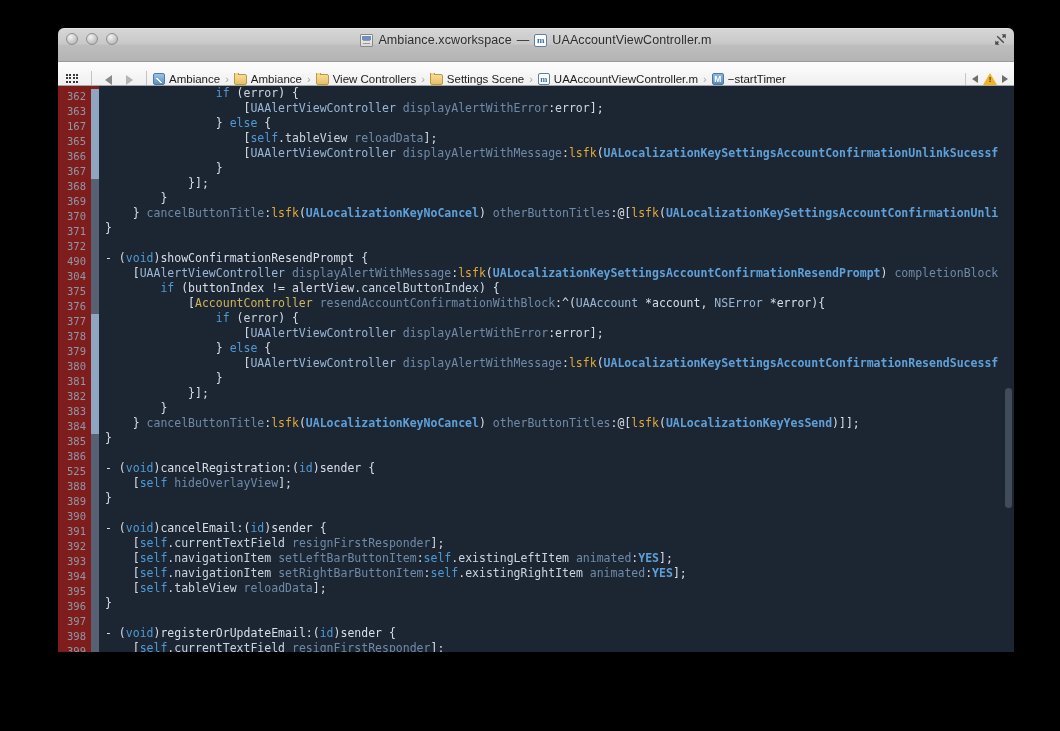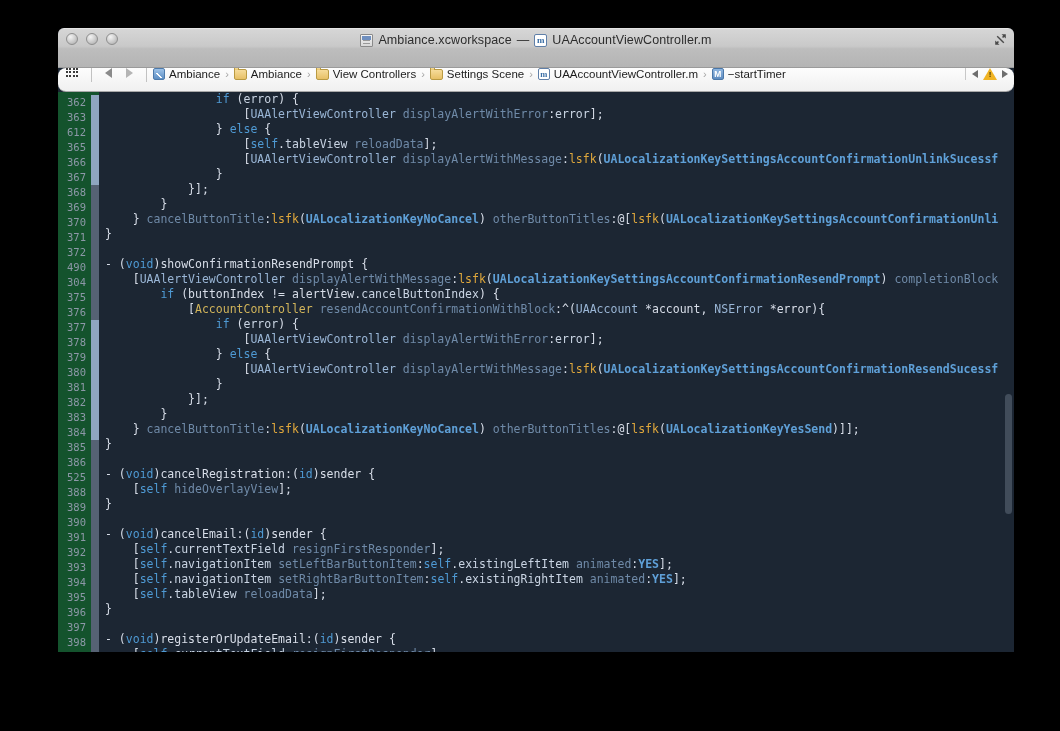--- a/index.html
+++ b/index.html
@@ -28,21 +28,21 @@
     height: 624px;
     border-radius: 6px 6px 0 0;
     overflow: hidden;
     box-shadow: 0 0 26px 6px rgba(0,0,0,0.85);
     background: #1c2633;
   }
 
   
   #titlebar {
     position: relative;
-    height: 40px;
+    height: 34px;
     background: linear-gradient(to bottom, #d6d6d6 0%, #c9c9c9 45%, #bdbdbd 52%, #b4b4b4 100%);
     border-bottom: 1px solid #9a9a9a;
     border-top: 1px solid #e4e4e4;
     display: flex;
     align-items: center;
     box-sizing: border-box;
   }
   .traffic-lights {
     position: absolute;
     left: 8px;
@@ -114,27 +114,26 @@
     width: 13px; height: 13px;
     cursor: pointer;
   }
 
   
   #jumpbar {
     height: 24px;
     background: linear-gradient(to bottom, #fdfdfd 0%, #f0f0f0 100%);
     border-bottom: 1px solid #a8a8a8;
     display: flex;
-    align-items: flex-start;
+    align-items: flex-end;
     padding: 0 6px;
     box-sizing: border-box;
     font-size: 11.5px;
     color: #222;
     position: relative;
-    border-radius: 8px;
   }
   #grid-icon {
     width: 13px; height: 11px;
     display: grid;
     grid-template-columns: repeat(4, 2px);
     grid-template-rows: repeat(3, 2px);
     gap: 1.3px;
     margin-right: 6px;
     margin-left: 2px;
   }
@@ -274,21 +273,21 @@
   
   #editor {
     position: relative;
     height: 577px;
     background: #1c2633;
     display: flex;
     overflow: hidden;
   }
   #gutter {
     width: 41px;
-    background: #14532d;
+    background: #7f1d1d;
     flex: 0 0 41px;
     position: relative;
     box-sizing: border-box;
   }
   #gutter-nums {
     position: absolute;
     top: 0; left: 0;
     width: 33px;
     text-align: right;
     padding-top: 3px;
@@ -443,21 +442,21 @@
         <span id="warn-badge"></span>
         <span class="tiny-arrow r"></span>
       </div>
     </div>
 
     <div id="editor">
       <div id="gutter">
         <div id="gutter-nums">
             <div class="ln">362</div>
             <div class="ln">363</div>
-            <div class="ln">612</div>
+            <div class="ln">167</div>
             <div class="ln">365</div>
             <div class="ln">366</div>
             <div class="ln">367</div>
             <div class="ln">368</div>
             <div class="ln">369</div>
             <div class="ln">370</div>
             <div class="ln">371</div>
             <div class="ln">372</div>
             <div class="ln">490</div>
             <div class="ln">304</div>

